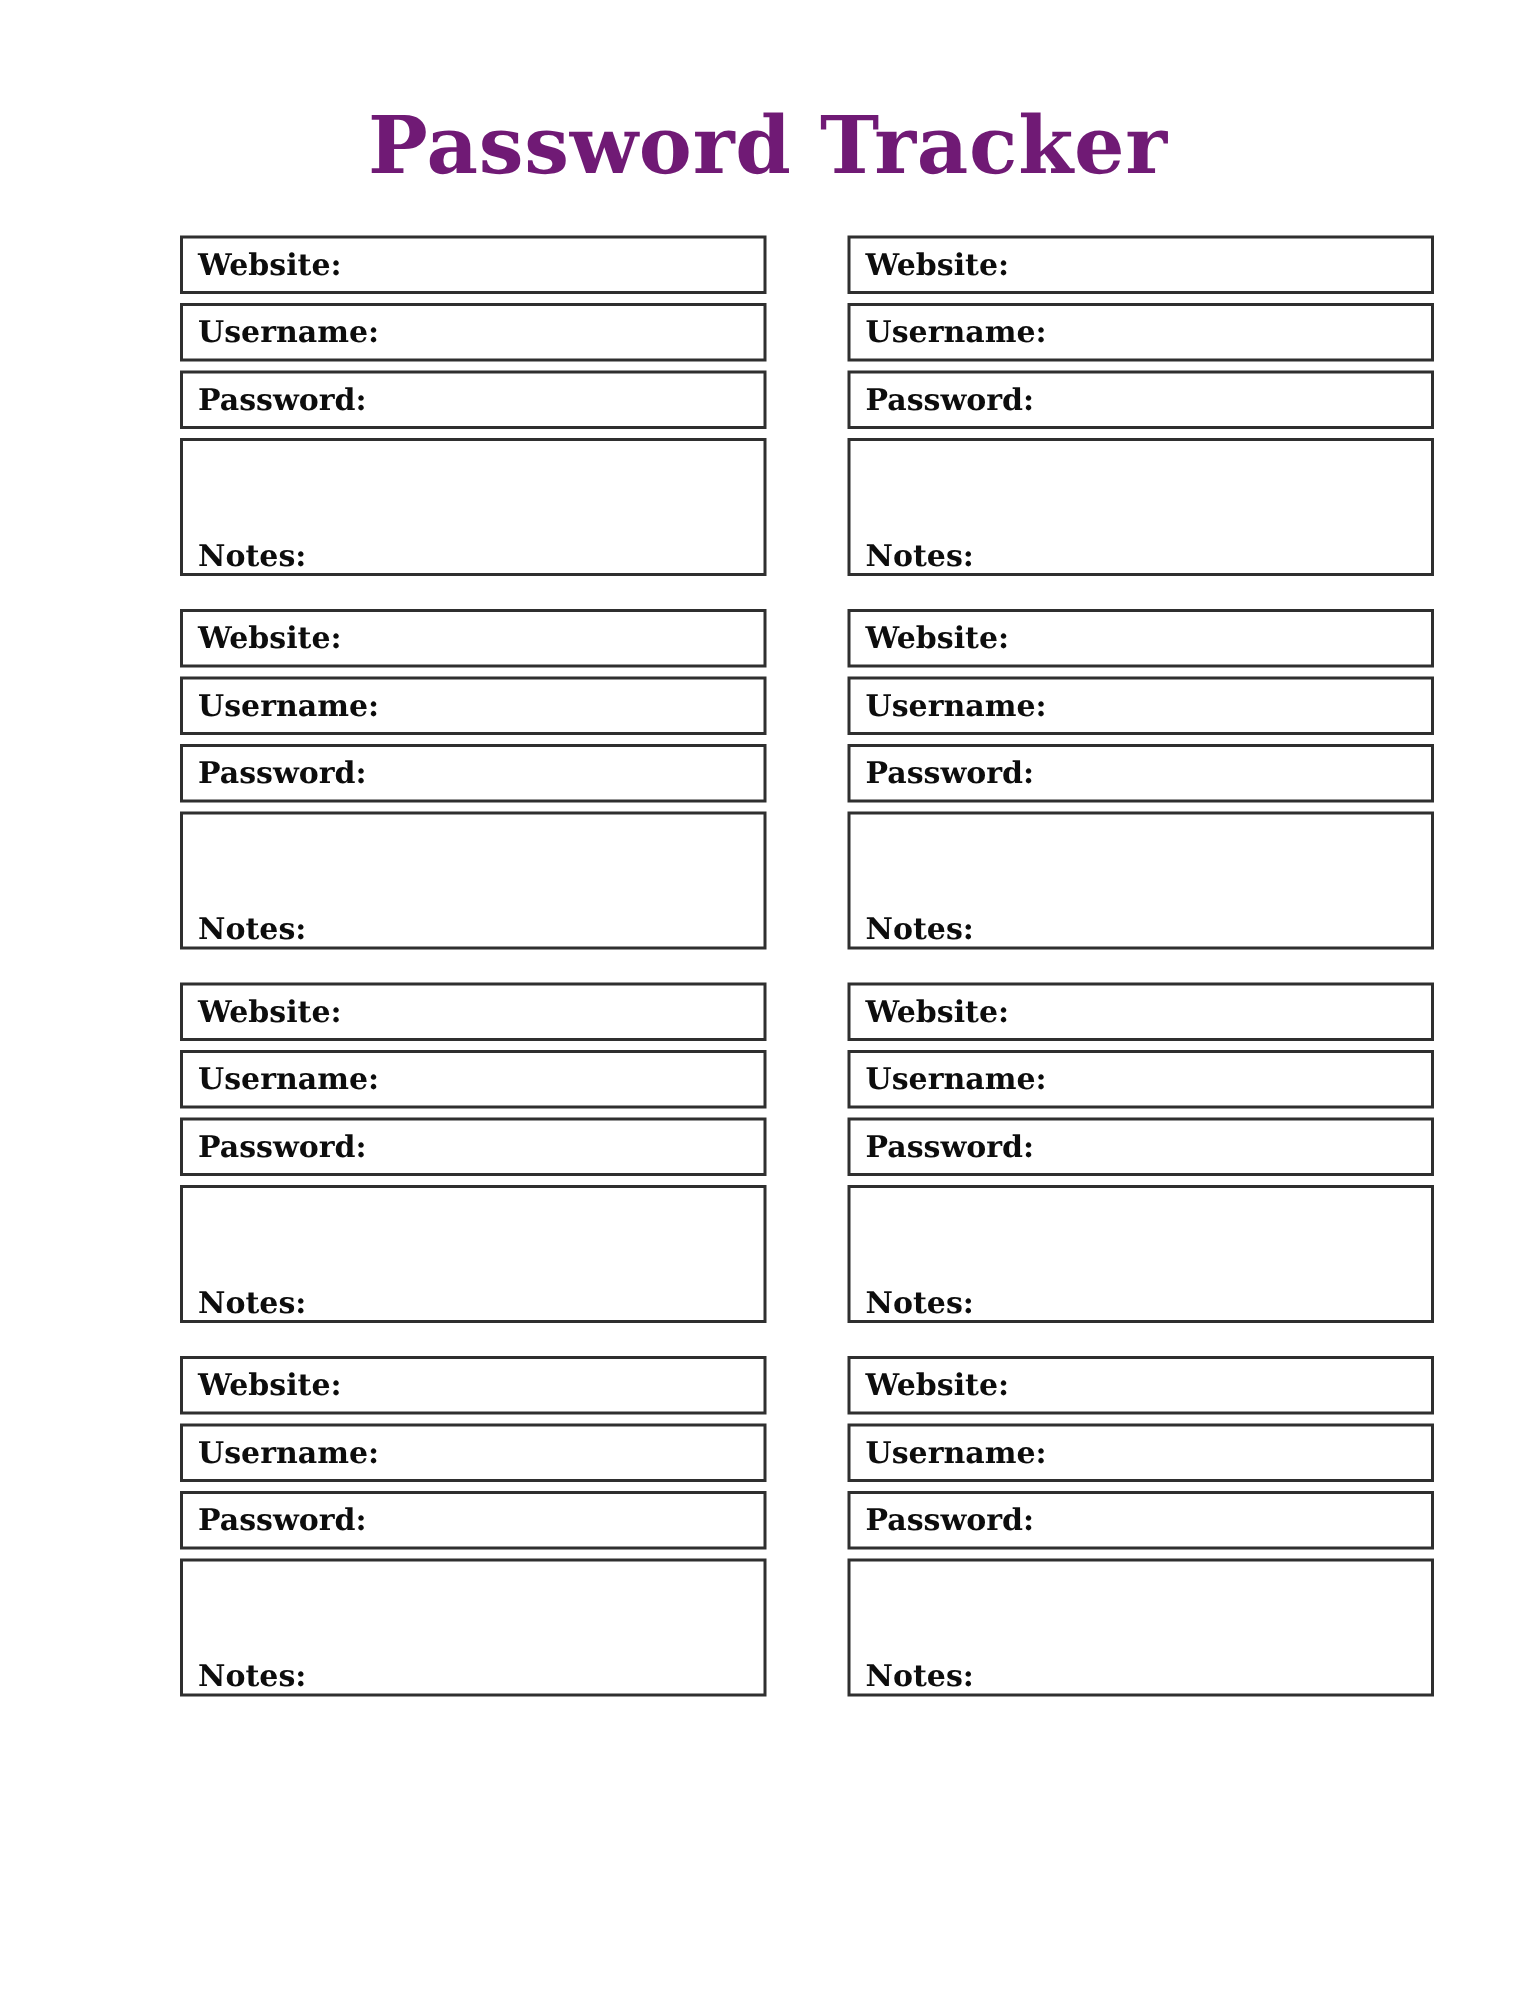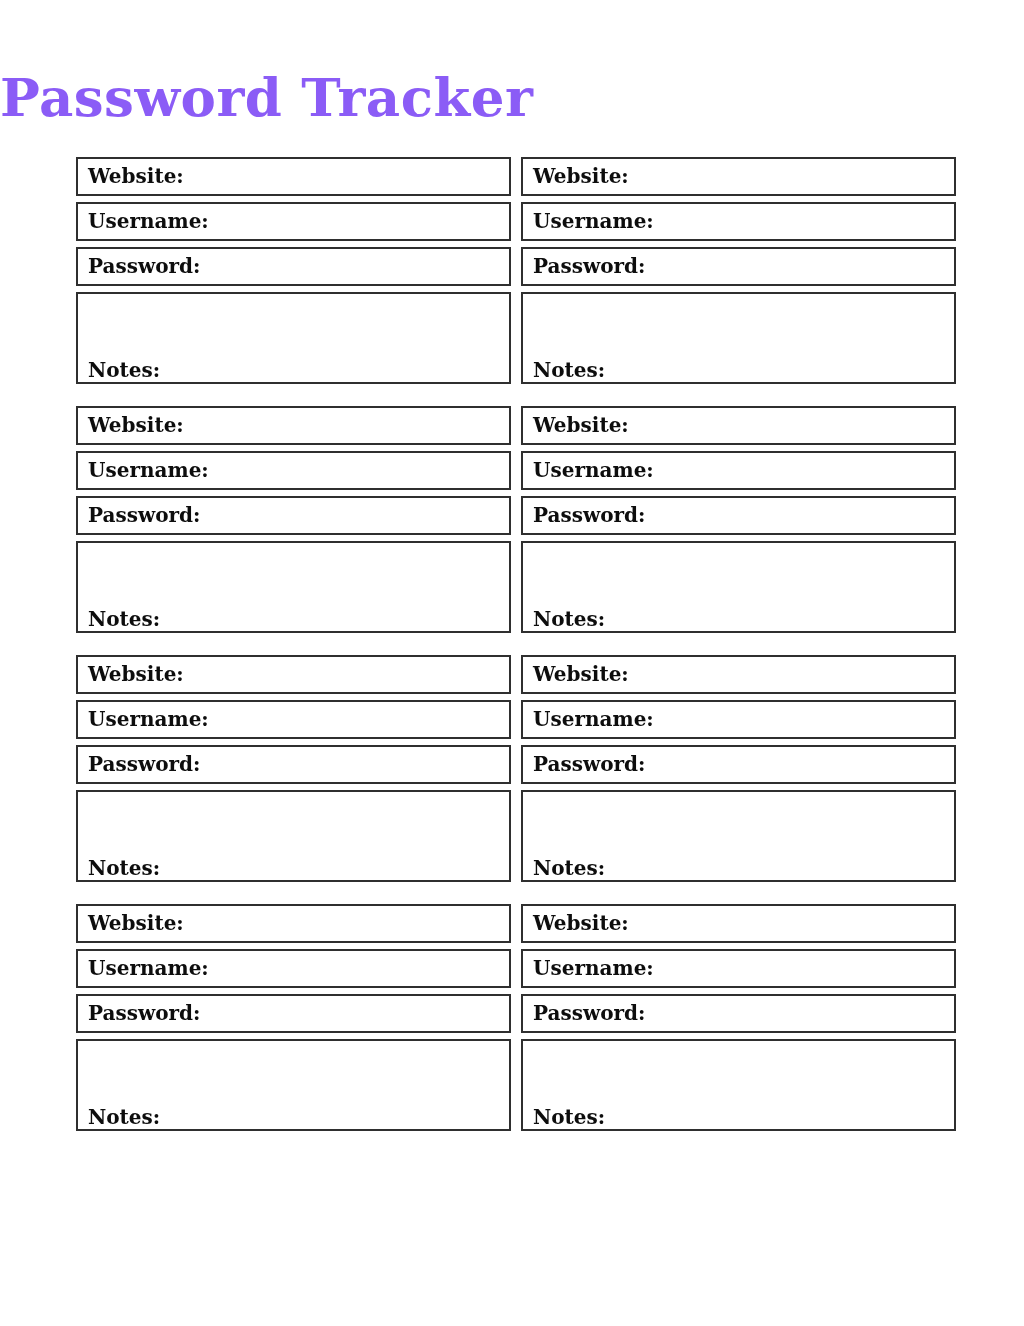--- a/index.html
+++ b/index.html
@@ -18,27 +18,27 @@
   .page {
     position: relative;
     width: 1024px;
     height: 1326px;
     background: #ffffff;
     box-sizing: border-box;
     overflow: hidden;
   }
 
   .page-title {
-    text-align: left;
+    text-align: center;
     font-family: "DejaVu Serif", "Liberation Serif", serif;
     font-weight: bold;
     font-size: 53px;
     line-height: 1;
     letter-spacing: 0.5px;
-    color: #8b5cf6;
+    color: #701a75;
     margin: 0;
     padding-top: 71px;
     padding-bottom: 0;
   }
 
   .sheet {
     position: absolute;
     left: 76px;
     top: 157px;
     width: 880px;
@@ -48,20 +48,21 @@
     display: grid;
     grid-template-columns: 435px 435px;
     column-gap: 10px;
     row-gap: 22px;
   }
 
   .entry-group {
     display: flex;
     flex-direction: column;
     gap: 6px;
+    margin-left: 44px;
   }
 
   .field-box {
     border: 2px solid #2f2f2f;
     background: #ffffff;
     box-sizing: border-box;
     height: 39px;
     padding: 0 0 0 10px;
     display: flex;
     align-items: center;

